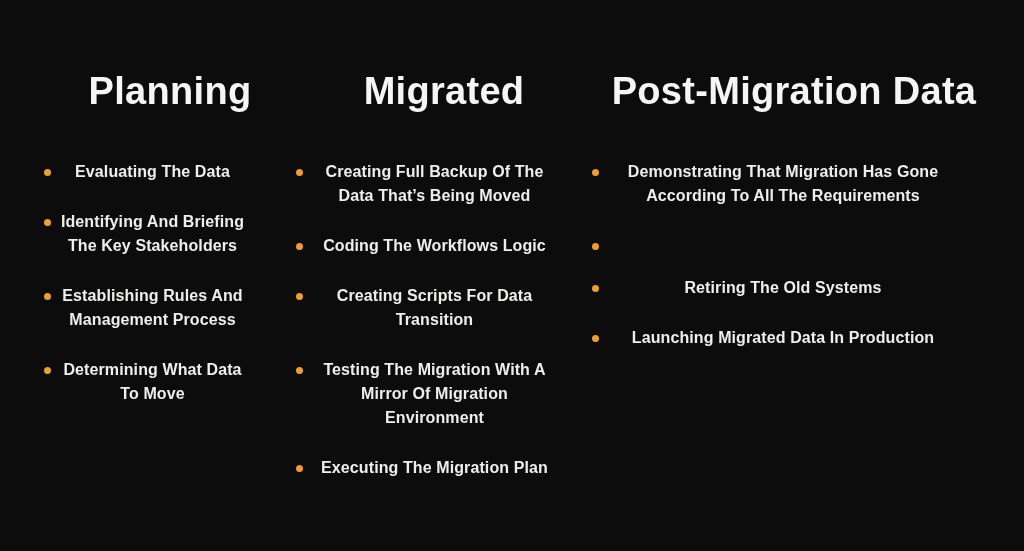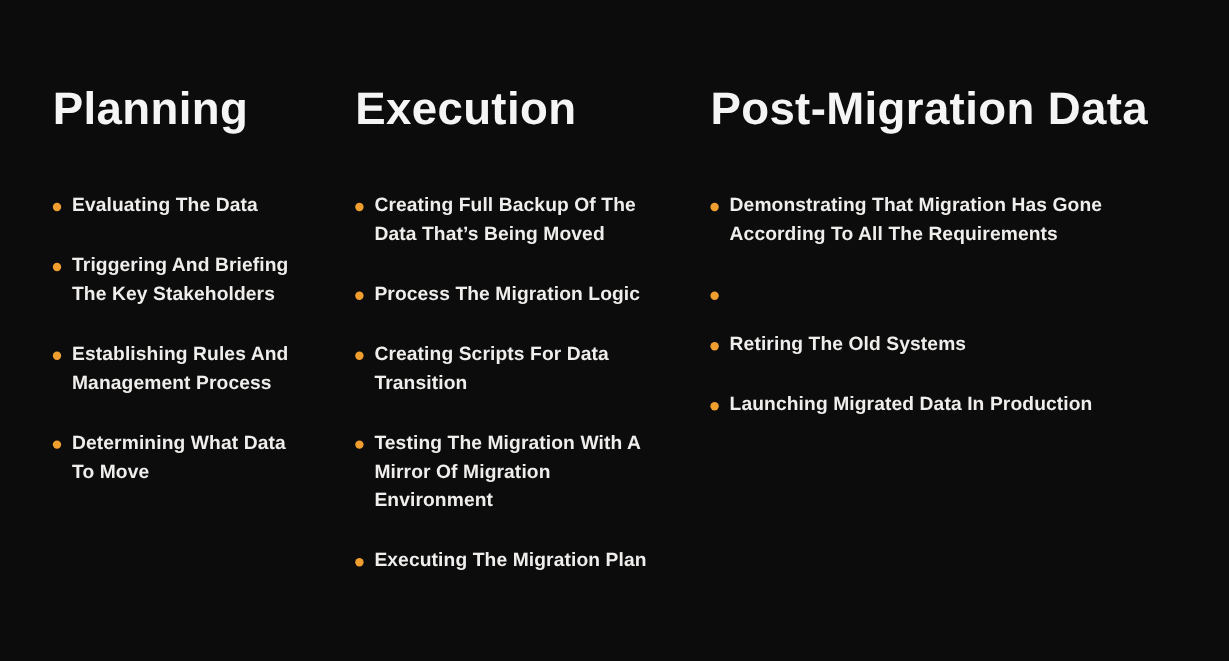--- a/index.html
+++ b/index.html
@@ -16,21 +16,21 @@
     background: var(--background);
     font-family: "Liberation Sans", "DejaVu Sans", sans-serif;
   }
   .board {
     display: flex;
     flex-direction: row;
     padding: 68px 24px 0 44px;
     width: 1024px;
     height: 551px;
   }
-  .col { flex: 0 0 auto; }
+  .col { flex: 0 0 auto; text-align: center; }
   .col-1 { width: 252px; }
   .col-2 { width: 296px; }
   .col-3 { width: 404px; }
   .col h1 {
     color: var(--heading);
     font-size: 38px;
     font-weight: 600;
     line-height: 1.25;
     letter-spacing: 0.3px;
     margin-bottom: 38px;
@@ -72,43 +72,43 @@
 
   <section class="col col-1">
     <h1>Planning</h1>
     <ul>
       <li class="item">
         <span class="dot"></span>
         <span class="txt">Evaluating The Data</span>
       </li>
       <li class="item">
         <span class="dot"></span>
-        <span class="txt">Triggering And Briefing The Key Stakeholders</span>
+        <span class="txt">Identifying And Briefing The Key Stakeholders</span>
       </li>
       <li class="item">
         <span class="dot"></span>
         <span class="txt">Establishing Rules And Management Process</span>
       </li>
       <li class="item">
         <span class="dot"></span>
         <span class="txt">Determining What Data To Move</span>
       </li>
     </ul>
   </section>
 
   <section class="col col-2">
-    <h1>Execution</h1>
+    <h1>Migrated</h1>
     <ul>
       <li class="item">
         <span class="dot"></span>
         <span class="txt">Creating Full Backup Of The Data That’s Being Moved</span>
       </li>
       <li class="item">
         <span class="dot"></span>
-        <span class="txt">Process The Migration Logic</span>
+        <span class="txt">Coding The Workflows Logic</span>
       </li>
       <li class="item">
         <span class="dot"></span>
         <span class="txt">Creating Scripts For Data Transition</span>
       </li>
       <li class="item">
         <span class="dot"></span>
         <span class="txt">Testing The Migration With A Mirror Of Migration Environment</span>
       </li>
       <li class="item">

